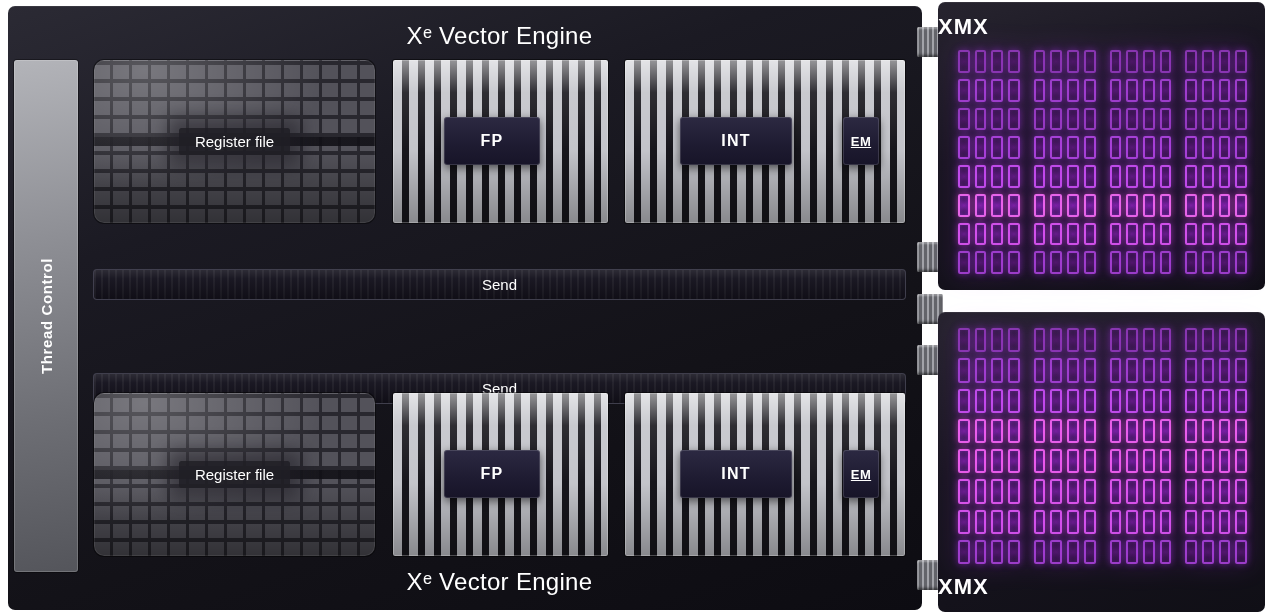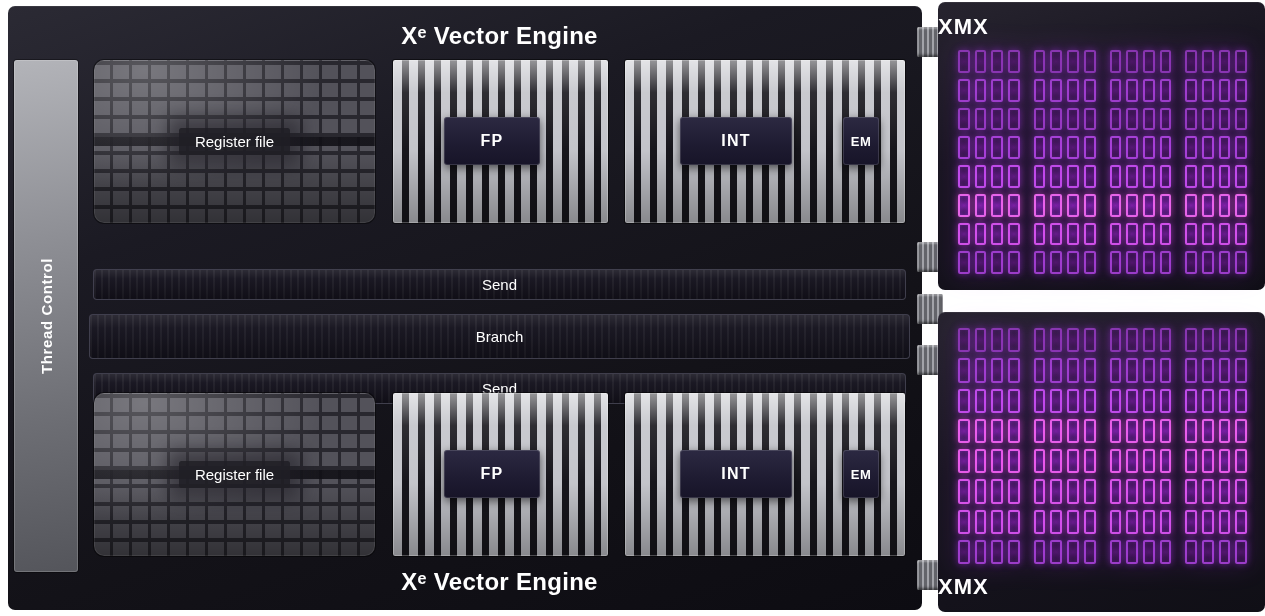--- a/index.html
+++ b/index.html
@@ -7,21 +7,21 @@
   body { font-family:"Liberation Sans", sans-serif; }
 
   .canvas { position:relative; width:1265px; height:616px; background:#ffffff; overflow:hidden; }
 
   
   .engine-panel { position:absolute; left:8px; top:6px; width:914px; height:604px; border-radius:7px;
     background:linear-gradient(160deg,#2b2a34 0%,#1b1a23 30%,#131218 65%,#0d0c12 100%);
     box-shadow:inset 0 1px 0 rgba(255,255,255,0.07); }
 
   .engine-title { position:absolute; left:86px; width:811px; text-align:center; color:#ffffff;
-    font-size:24px; font-weight:700; letter-spacing:0.3px; }
+    font-size:24px; font-weight:400; letter-spacing:0.3px; }
   .title-top { top:16px; }
   .title-bottom { bottom:14px; }
 
   
   .thread-control { position:absolute; left:6px; top:54px; width:64px; height:512px; border-radius:3px;
     background:linear-gradient(170deg,#b3b4b9 0%,#8e8f95 35%,#6d6e74 70%,#54555b 100%);
     box-shadow:inset 0 0 0 1px rgba(255,255,255,0.18), 0 0 0 1px rgba(0,0,0,0.35);
     display:flex; align-items:center; justify-content:center; }
   .tc-label { writing-mode:vertical-rl; transform:rotate(180deg); color:#ffffff; font-weight:700;
     font-size:15px; letter-spacing:0.6px; }
@@ -53,21 +53,21 @@
   .intem-top { left:617px; top:54px;  width:280px; }
   .fp-bottom    { left:385px; top:387px; width:215px; }
   .intem-bottom { left:617px; top:387px; width:280px; }
 
   .chip-label { position:absolute; top:57px; height:48px; display:flex; align-items:center; justify-content:center;
     color:#ffffff; font-weight:700; letter-spacing:1.2px; font-size:16px; border-radius:3px;
     background:linear-gradient(180deg,#2c2942 0%,#1e1b31 60%,#171428 100%);
     box-shadow:0 3px 10px rgba(0,0,0,0.6), inset 0 0 0 1px rgba(255,255,255,0.14); }
   .fp-label  { left:51px;  width:96px; }
   .int-label { left:55px;  width:112px;text-align:center; }
-  .em-label  { left:218px; width:36px; font-size:13px; letter-spacing:0.4px; }
+  .em-label  { left:218px; width:36px; font-size:13px; letter-spacing:0.4px;text-decoration:underline; }
 
   
   .bus { position:absolute; left:86px; width:811px; border-radius:3px;
     background-color:#16141f;
     background-image:
       linear-gradient(180deg, rgba(255,255,255,0.10) 0%, rgba(255,255,255,0.02) 30%, rgba(0,0,0,0.28) 100%),
       repeating-linear-gradient(90deg, rgba(255,255,255,0.05) 0 2px, rgba(0,0,0,0) 2px 7px);
     box-shadow:0 0 0 1px rgba(72,70,86,0.85);
     display:flex; align-items:center; justify-content:center; color:#ffffff; font-size:15px;margin-top:27px; }
   .bus-send1  { top:237px; height:29px; }
@@ -130,23 +130,20 @@
       <span class="chip-label fp-label">FP</span>
     </div>
     <div class="stripe-block intem-top">
       <span class="chip-label int-label">INT</span>
       <span class="chip-label em-label">EM</span>
     </div>
 
     <div class="bus bus-send1">
       <span>Send</span>
     </div>
-    <div class="bus bus-branch">
-      <span>Branch</span>
-    </div>
     <div class="bus bus-send2">
       <span>Send</span>
     </div>
 
     <div class="register-file rf-bottom">
       <span class="rf-label">Register file</span>
     </div>
     <div class="stripe-block fp-bottom">
       <span class="chip-label fp-label">FP</span>
     </div>

